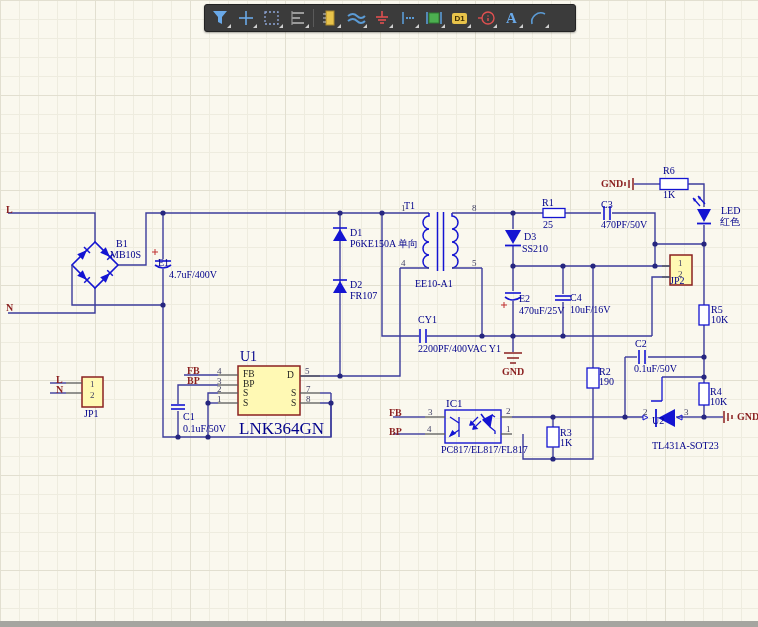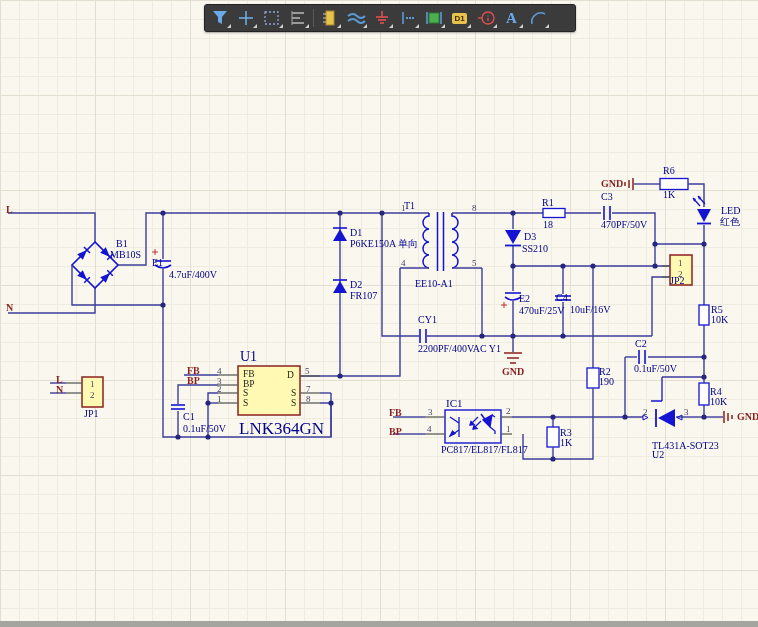--- a/index.html
+++ b/index.html
@@ -318,21 +318,21 @@
         <circle cx="331" cy="403" r="2.6"></circle>
   </g>
 </svg>
 
 <span class="net" style="left:6px;top:205px">L</span>
 <span class="net" style="left:6px;top:303px">N</span>
 
 <span class="lbl" style="left:116px;top:239px">B1</span>
 <span class="lbl" style="left:110px;top:250px">MB10S</span>
 
-<span class="lbl" style="left:152px;top:258px">E1</span>
+<span class="lbl" style="left:158px;top:258px">E1</span>
 <span class="lbl" style="left:169px;top:270px">4.7uF/400V</span>
 
 <span class="lbl" style="left:350px;top:228px">D1</span>
 <span class="lbl" style="left:350px;top:239px">P6KE150A 单向</span>
 <span class="lbl" style="left:350px;top:280px">D2</span>
 <span class="lbl" style="left:350px;top:291px">FR107</span>
 
 <span class="lbl" style="left:404px;top:201px">T1</span>
 <span class="pn" style="left:401px;top:204px">1</span>
 <span class="pn" style="left:472px;top:204px">8</span>
@@ -341,56 +341,56 @@
 <span class="lbl" style="left:415px;top:279px">EE10-A1</span>
 
 <span class="lbl" style="left:418px;top:315px">CY1</span>
 <span class="lbl" style="left:418px;top:344px">2200PF/400VAC Y1</span>
 <span class="net" style="left:502px;top:367px">GND</span>
 
 <span class="lbl" style="left:524px;top:232px">D3</span>
 <span class="lbl" style="left:522px;top:244px">SS210</span>
 
 <span class="lbl" style="left:542px;top:198px">R1</span>
-<span class="lbl" style="left:543px;top:220px">18</span>
-<span class="lbl" style="left:601px;top:192px">C3</span>
+<span class="lbl" style="left:543px;top:220px">25</span>
+<span class="lbl" style="left:601px;top:200px">C3</span>
 <span class="lbl" style="left:601px;top:220px">470PF/50V</span>
 
 <span class="net" style="left:601px;top:179px">GND</span>
 <span class="lbl" style="left:663px;top:166px">R6</span>
 <span class="lbl" style="left:663px;top:190px">1K</span>
 
 <span class="lbl" style="left:721px;top:206px">LED</span>
 <span class="lbl" style="left:720px;top:217px">红色</span>
 
 <span class="pn" style="left:678px;top:259px">1</span>
 <span class="pn" style="left:678px;top:270px">2</span>
 <span class="lbl" style="left:670px;top:276px">JP2</span>
 
 <span class="lbl" style="left:711px;top:305px">R5</span>
 <span class="lbl" style="left:711px;top:315px">10K</span>
 
 <span class="lbl" style="left:519px;top:294px">E2</span>
 <span class="lbl" style="left:519px;top:306px">470uF/25V</span>
-<span class="lbl" style="left:556px;top:293px">C4</span>
+<span class="lbl" style="left:570px;top:293px">C4</span>
 <span class="lbl" style="left:570px;top:305px">10uF/16V</span>
 
 <span class="lbl" style="left:599px;top:367px">R2</span>
 <span class="lbl" style="left:599px;top:377px">190</span>
 
 <span class="lbl" style="left:635px;top:339px">C2</span>
 <span class="lbl" style="left:634px;top:364px">0.1uF/50V</span>
 
 <span class="lbl" style="left:560px;top:428px">R3</span>
 <span class="lbl" style="left:560px;top:438px">1K</span>
 
 <span class="lbl" style="left:710px;top:387px">R4</span>
 <span class="lbl" style="left:710px;top:397px">10K</span>
 
-<span class="lbl" style="left:652px;top:450px">U2</span>
+<span class="lbl" style="left:652px;top:416px">U2</span>
 <span class="lbl" style="left:652px;top:441px">TL431A-SOT23</span>
 <span class="pn" style="left:643px;top:408px">2</span>
 <span class="pn" style="left:684px;top:408px">3</span>
 <span class="net" style="left:737px;top:412px">GND</span>
 
 <span class="lbl" style="left:446px;top:398px;font-size:11px">IC1</span>
 <span class="lbl" style="left:441px;top:445px">PC817/EL817/FL817</span>
 <span class="net" style="left:389px;top:408px">FB</span>
 <span class="net" style="left:389px;top:427px">BP</span>
 <span class="pn" style="left:428px;top:408px">3</span>

